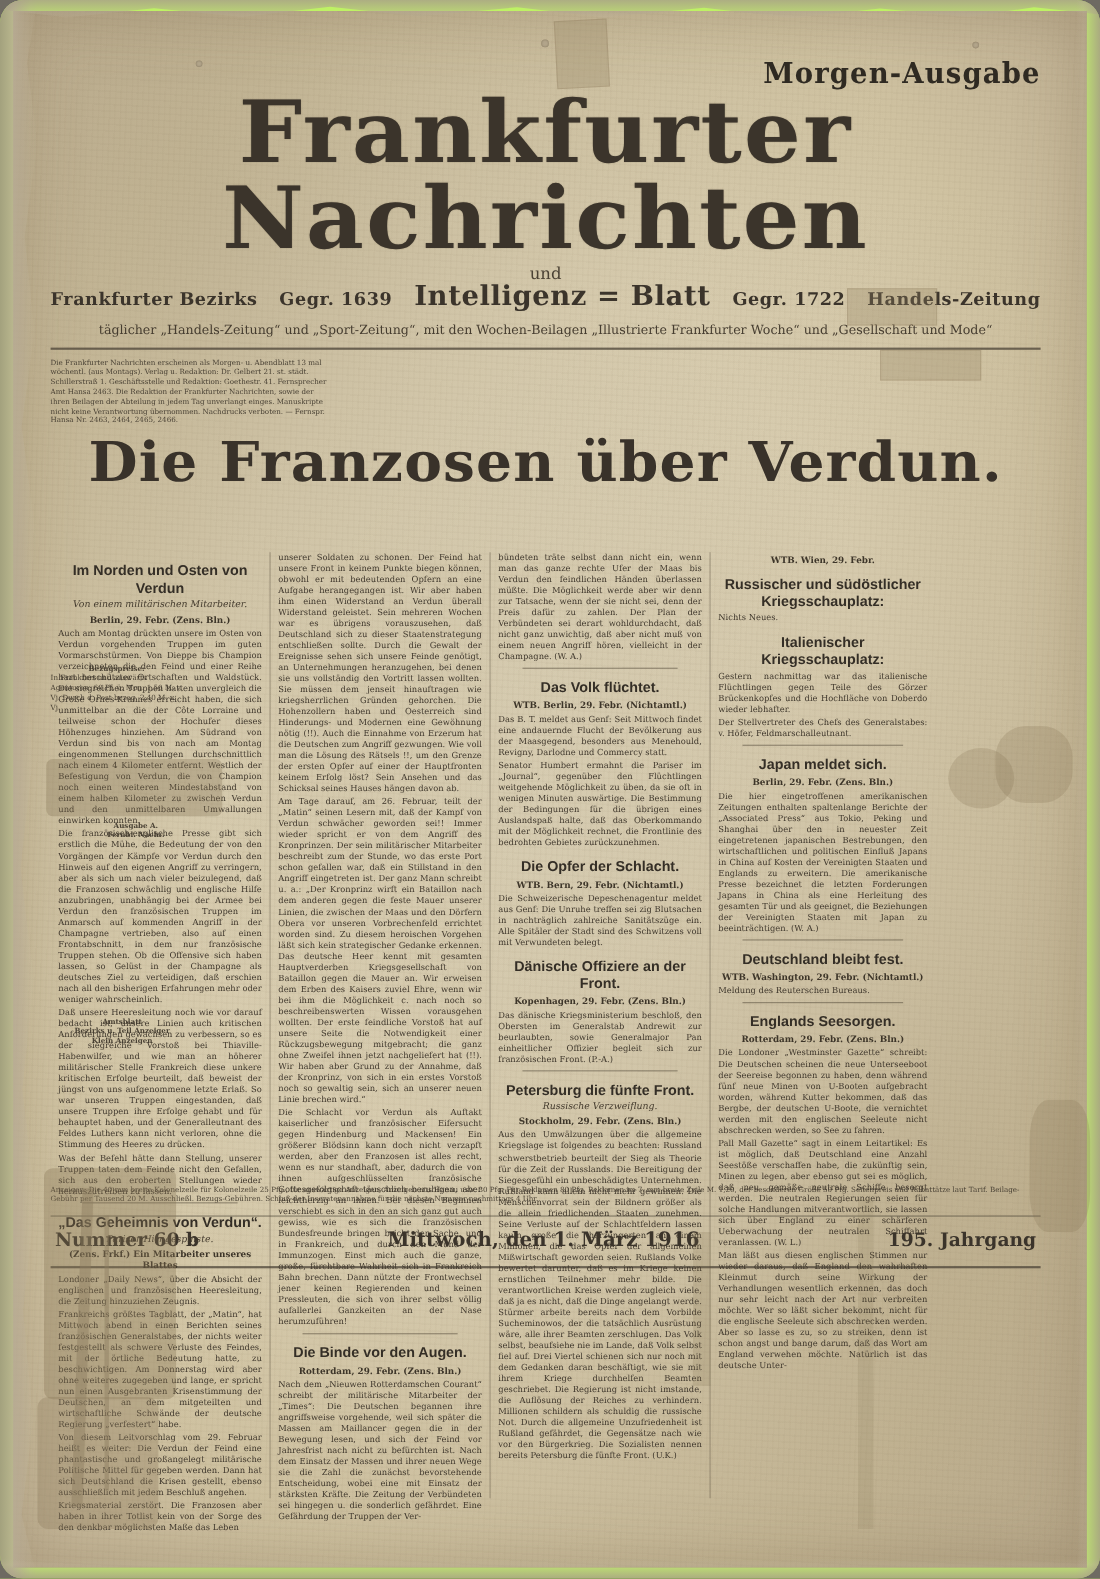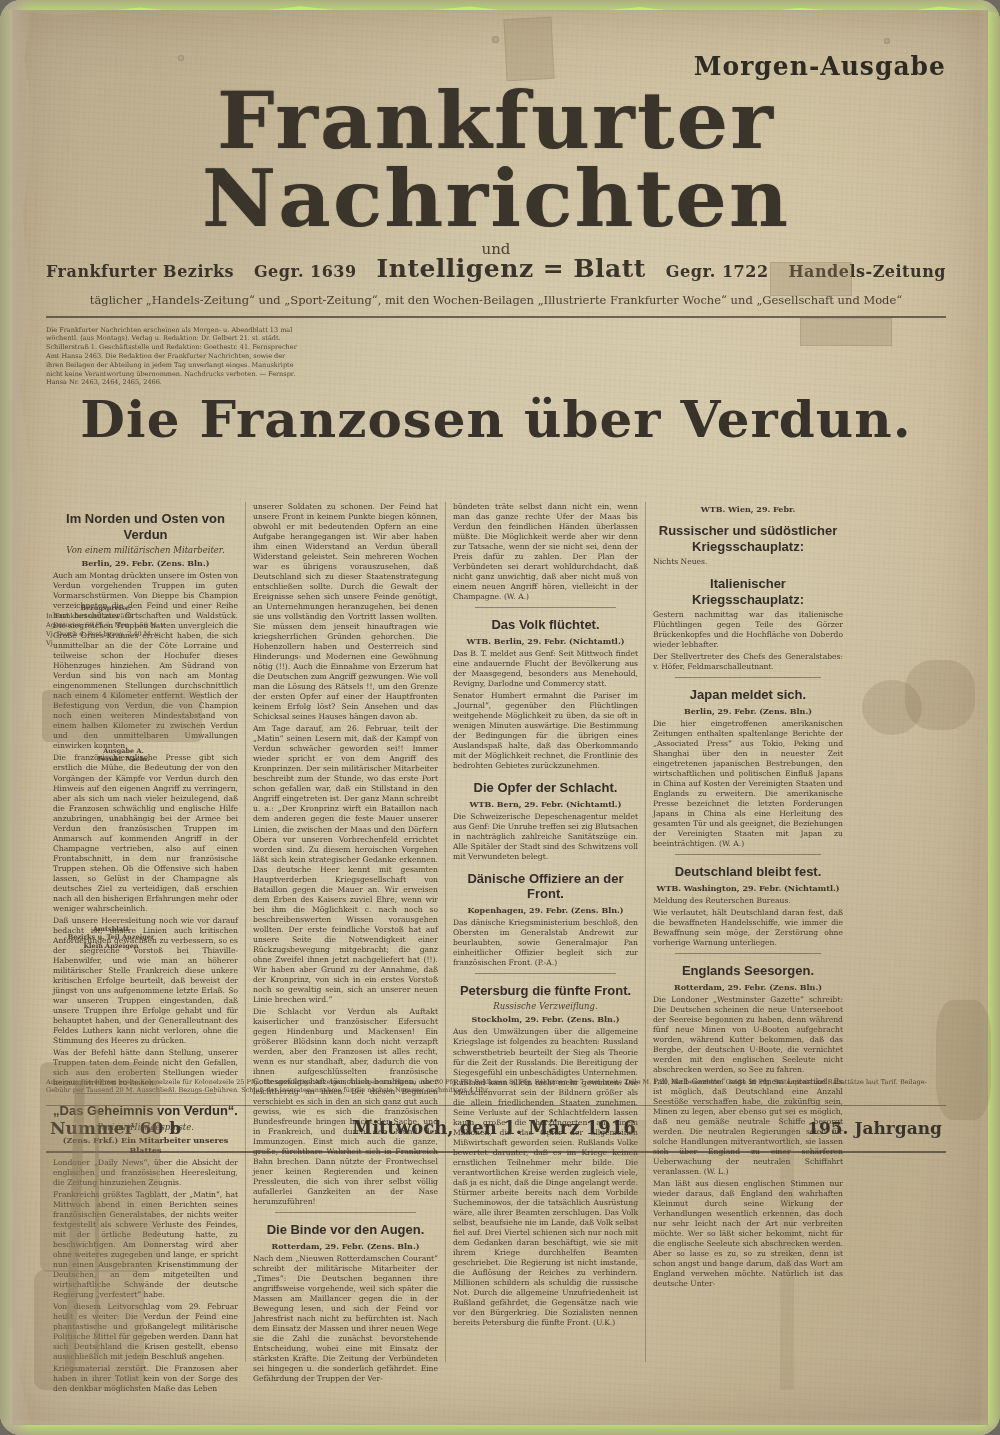--- a/index.html
+++ b/index.html
@@ -357,21 +357,20 @@
       <p class="body">Gestern nachmittag war das italienische Flüchtlingen gegen Teile des Görzer Brückenkopfes und die Hochfläche von Doberdo wieder lebhafter.</p>
       <p class="body">Der Stellvertreter des Chefs des Generalstabes: v. Höfer, Feldmarschalleutnant.</p>
       <div class="rule-s"></div>
       <div class="ch">Japan meldet sich.</div>
       <div class="dateline">Berlin, 29. Febr. (Zens. Bln.)</div>
       <p class="body">Die hier eingetroffenen amerikanischen Zeitungen enthalten spaltenlange Berichte der „Associated Press“ aus Tokio, Peking und Shanghai über den in neuester Zeit eingetretenen japanischen Bestrebungen, den wirtschaftlichen und politischen Einfluß Japans in China auf Kosten der Vereinigten Staaten und Englands zu erweitern. Die amerikanische Presse bezeichnet die letzten Forderungen Japans in China als eine Herleitung des gesamten Tür und als geeignet, die Beziehungen der Vereinigten Staaten mit Japan zu beeinträchtigen. (W. A.)</p>
       <div class="rule-s"></div>
       <div class="ch">Deutschland bleibt fest.</div>
       <div class="dateline">WTB. Washington, 29. Febr. (Nichtamtl.)</div>
       <p class="body">Meldung des Reuterschen Bureaus.</p>
-      <p class="body">Wie verlautet, hält Deutschland daran fest, daß die bewaffneten Handelsschiffe, wie immer die Bewaffnung sein möge, der Zerstörung ohne vorherige Warnung unterliegen.</p>
       <div class="rule-s"></div>
       <div class="ch">Englands Seesorgen.</div>
       <div class="dateline">Rotterdam, 29. Febr. (Zens. Bln.)</div>
       <p class="body">Die Londoner „Westminster Gazette“ schreibt: Die Deutschen scheinen die neue Unterseeboot der Seereise begonnen zu haben, denn während fünf neue Minen von U-Booten aufgebracht worden, während Kutter bekommen, daß das Bergbe, der deutschen U-Boote, die vernichtet werden mit den englischen Seeleute nicht abschrecken werden, so See zu fahren.</p>
       <p class="body">Pall Mall Gazette“ sagt in einem Leitartikel: Es ist möglich, daß Deutschland eine Anzahl Seestöße verschaffen habe, die zukünftig sein, Minen zu legen, aber ebenso gut sei es möglich, daß neu gemäße neutrale Schiffe besorgt werden. Die neutralen Regierungen seien für solche Handlungen mitverantwortlich, sie lassen sich über England zu einer schärferen Ueberwachung der neutralen Schiffahrt veranlassen. (W. L.)</p>
       <p class="body">Man läßt aus diesen englischen Stimmen nur wieder daraus, daß England den wahrhaften Kleinmut durch seine Wirkung der Verhandlungen wesentlich erkennen, das doch nur sehr leicht nach der Art nur verbreiten möchte. Wer so läßt sicher bekommt, nicht für die englische Seeleute sich abschrecken werden. Aber so lasse es zu, so zu streiken, denn ist schon angst und bange darum, daß das Wort am England verwehen möchte. Natürlich ist das deutsche Unter-</p>
     </div>
   </div>
 
   <div class="edge-left"></div>

